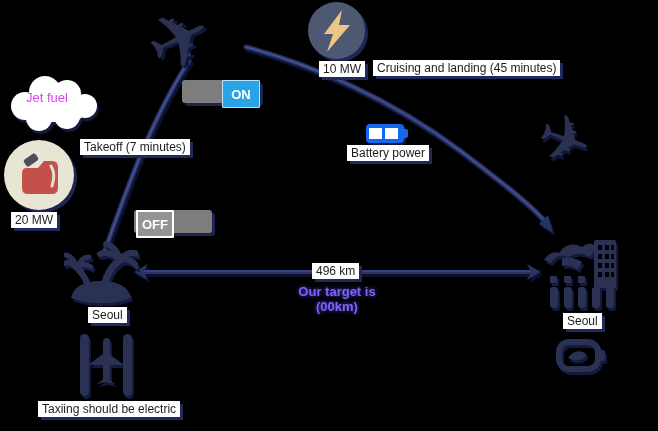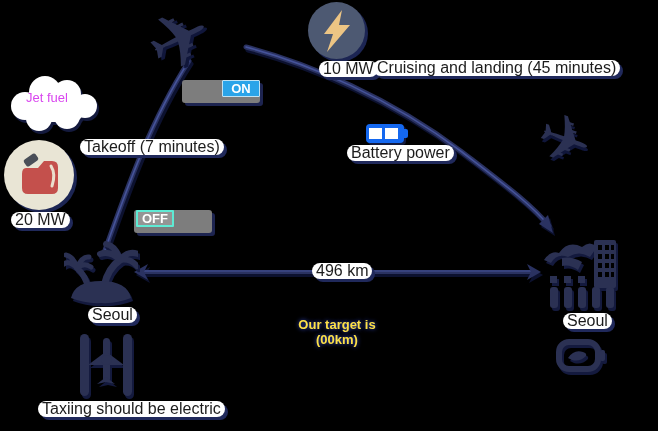--- a/index.html
+++ b/index.html
@@ -3,22 +3,22 @@
 <meta charset="utf-8">
 <style>
   html,body{margin:0;padding:0;background:#000;}
   .canvas{
     position:relative;width:658px;height:431px;background:#000;overflow:hidden;
     font-family:"Liberation Sans","DejaVu Sans",sans-serif;
   }
   .layer{position:absolute;left:0;top:0;}
   .paths{filter:drop-shadow(2px 3px 0 rgba(13,18,50,.95));}
   .lbl{
-    position:absolute;background:#fff;color:#1c1c1c;font-size:16px;line-height:16px;
-    padding:0 4px;border-radius:8px;white-space:nowrap;
+    position:absolute;background:#fff;color:#1c1c1c;font-size:12px;line-height:16px;
+    padding:0 4px;border-radius:0;white-space:nowrap;
     box-shadow:3px 3px 0 #20295b;
   }
   .icon-shadow{filter:drop-shadow(2px 3px 0 #141a3e);}
   .plane{
     position:absolute;color:#2b3153;font-family:"DejaVu Sans",sans-serif;
     text-shadow:2px 3px 0 #10163a;line-height:1;
   }
   .plane-climb{left:148px;top:2px;font-size:76px;transform:rotate(-26deg);}
   .plane-land{left:538px;top:108px;font-size:64px;transform:rotate(20deg);}
   .bolt-circle{
@@ -28,38 +28,38 @@
   .cloud-text{position:absolute;left:26px;top:90px;color:#d946ef;font-size:13px;}
   .fuel-circle{
     position:absolute;left:4px;top:140px;width:70px;height:70px;border-radius:50%;
     background:#e9e5d5;box-shadow:3px 3px 0 #1c2553;display:flex;align-items:center;justify-content:center;
   }
   .toggle{
     position:absolute;width:78px;height:23px;background:#7d7d7d;border-radius:3px;
     box-shadow:3px 3px 0 #1d2450;
   }
   .toggle .knob{
-    position:absolute;top:0;width:38px;height:17px;border-radius:1px;
+    position:absolute;top:0;width:38px;height:28px;border-radius:1px;
     display:flex;align-items:center;justify-content:center;
     color:#fff;font-size:13px;font-weight:bold;box-sizing:border-box;
   }
   .toggle-on{left:182px;top:80px;}
   .toggle-on .knob{right:0;background:#2aa4e9;border:1px solid #bfe2f4;}
   .toggle-off{left:134px;top:210px;}
-  .toggle-off .knob{left:2px;background:#949494;border:2px solid #5eead4;}
+  .toggle-off .knob{left:2px;background:#949494;border:2px solid #ffffff;}
   .battery{
     position:absolute;left:366px;top:124px;width:38px;height:19px;background:#1468f0;
     border-radius:4px;box-shadow:2px 2px 0 #141a3e;
   }
   .battery .cell{position:absolute;top:4px;width:13px;height:11px;background:#fff;}
   .battery .c1{left:3px;} .battery .c2{left:19px;}
   .battery .nub{position:absolute;right:-4px;top:5px;width:4px;height:9px;background:#1468f0;border-radius:0 2px 2px 0;}
   .target-text{
-    position:absolute;left:282px;width:110px;text-align:center;color:#fde047;
-    font-size:13px;font-weight:bold;text-shadow:0 0 4px rgba(64,92,255,.85);margin-top:33px;
+    position:absolute;left:282px;width:110px;text-align:center;color:#8b5cf6;
+    font-size:13px;font-weight:bold;text-shadow:0 0 4px rgba(64,92,255,.85);
   }
   .t1{top:284px;} .t2{top:299px;}
 </style>
 </head>
 <body>
 
 <div class="canvas">
 
   <svg class="layer paths" width="658" height="431" viewBox="0 0 658 431">
 

